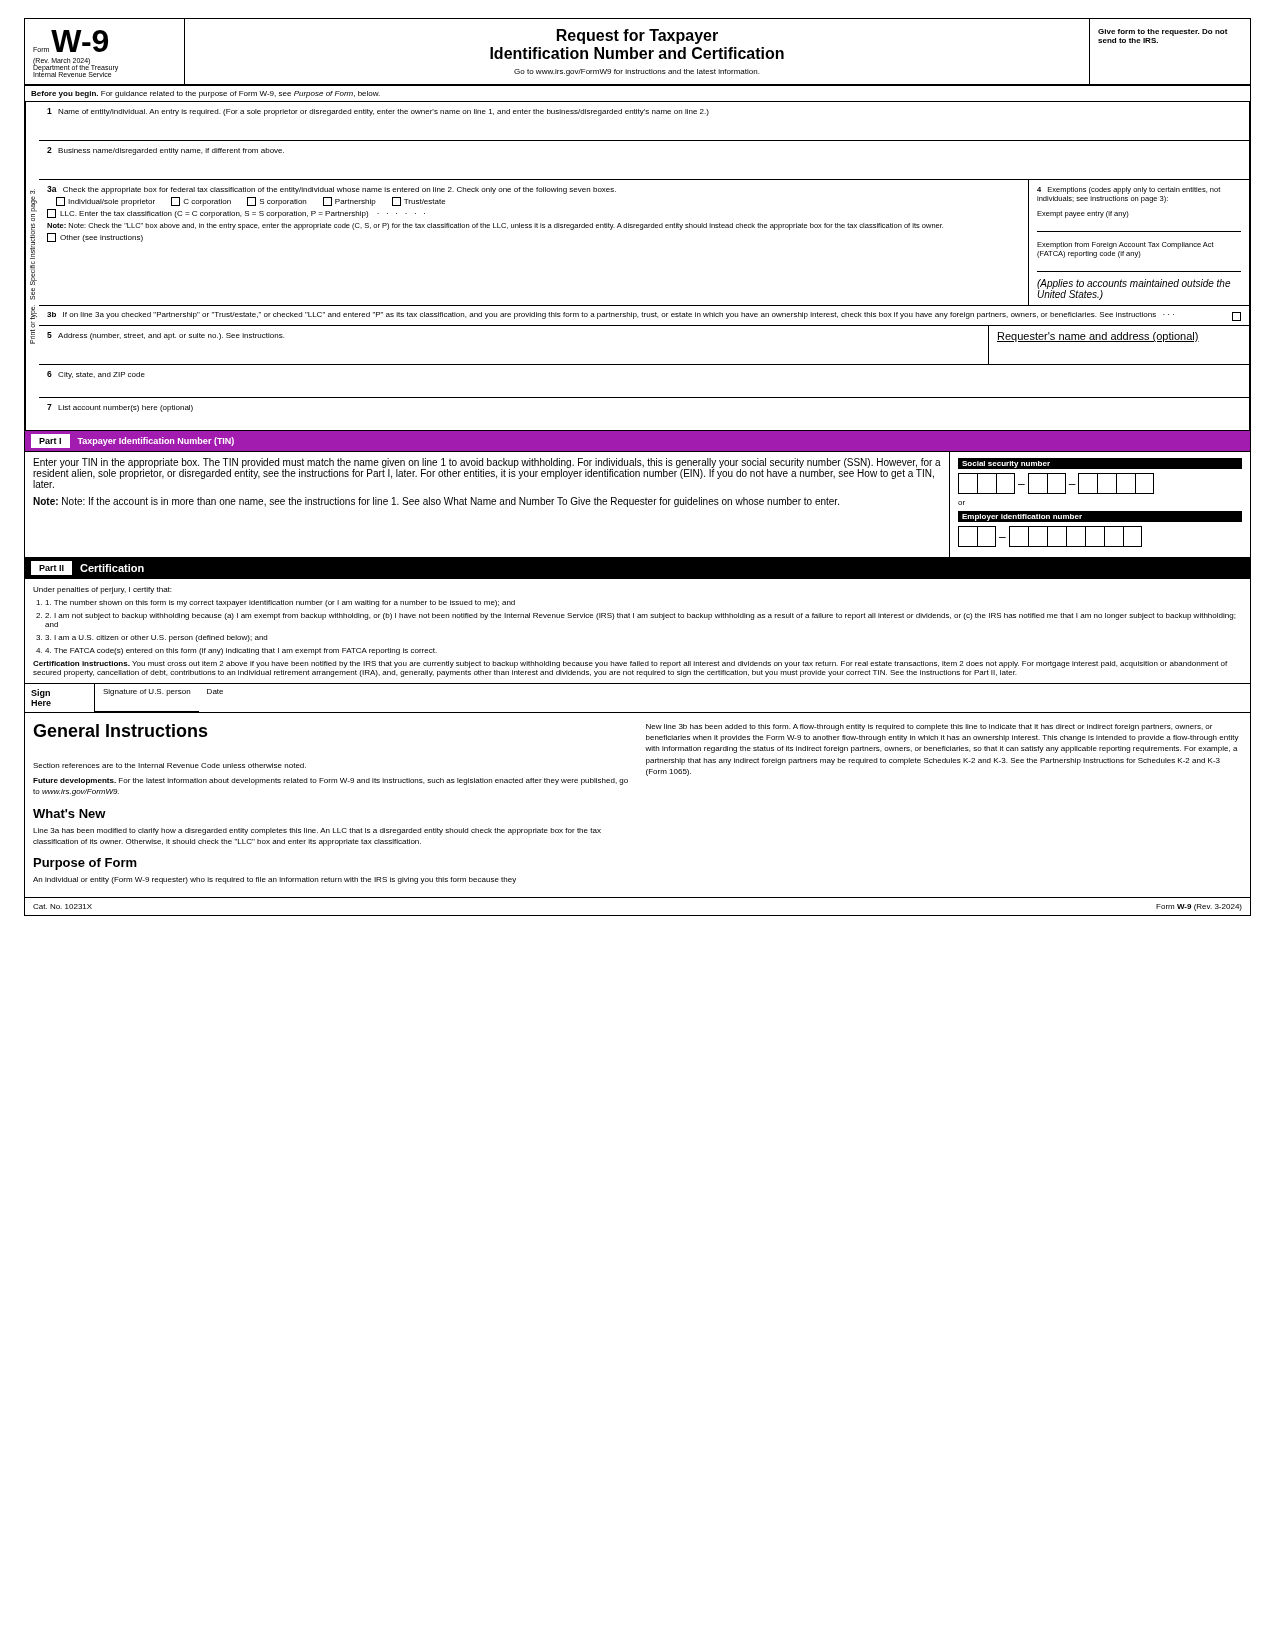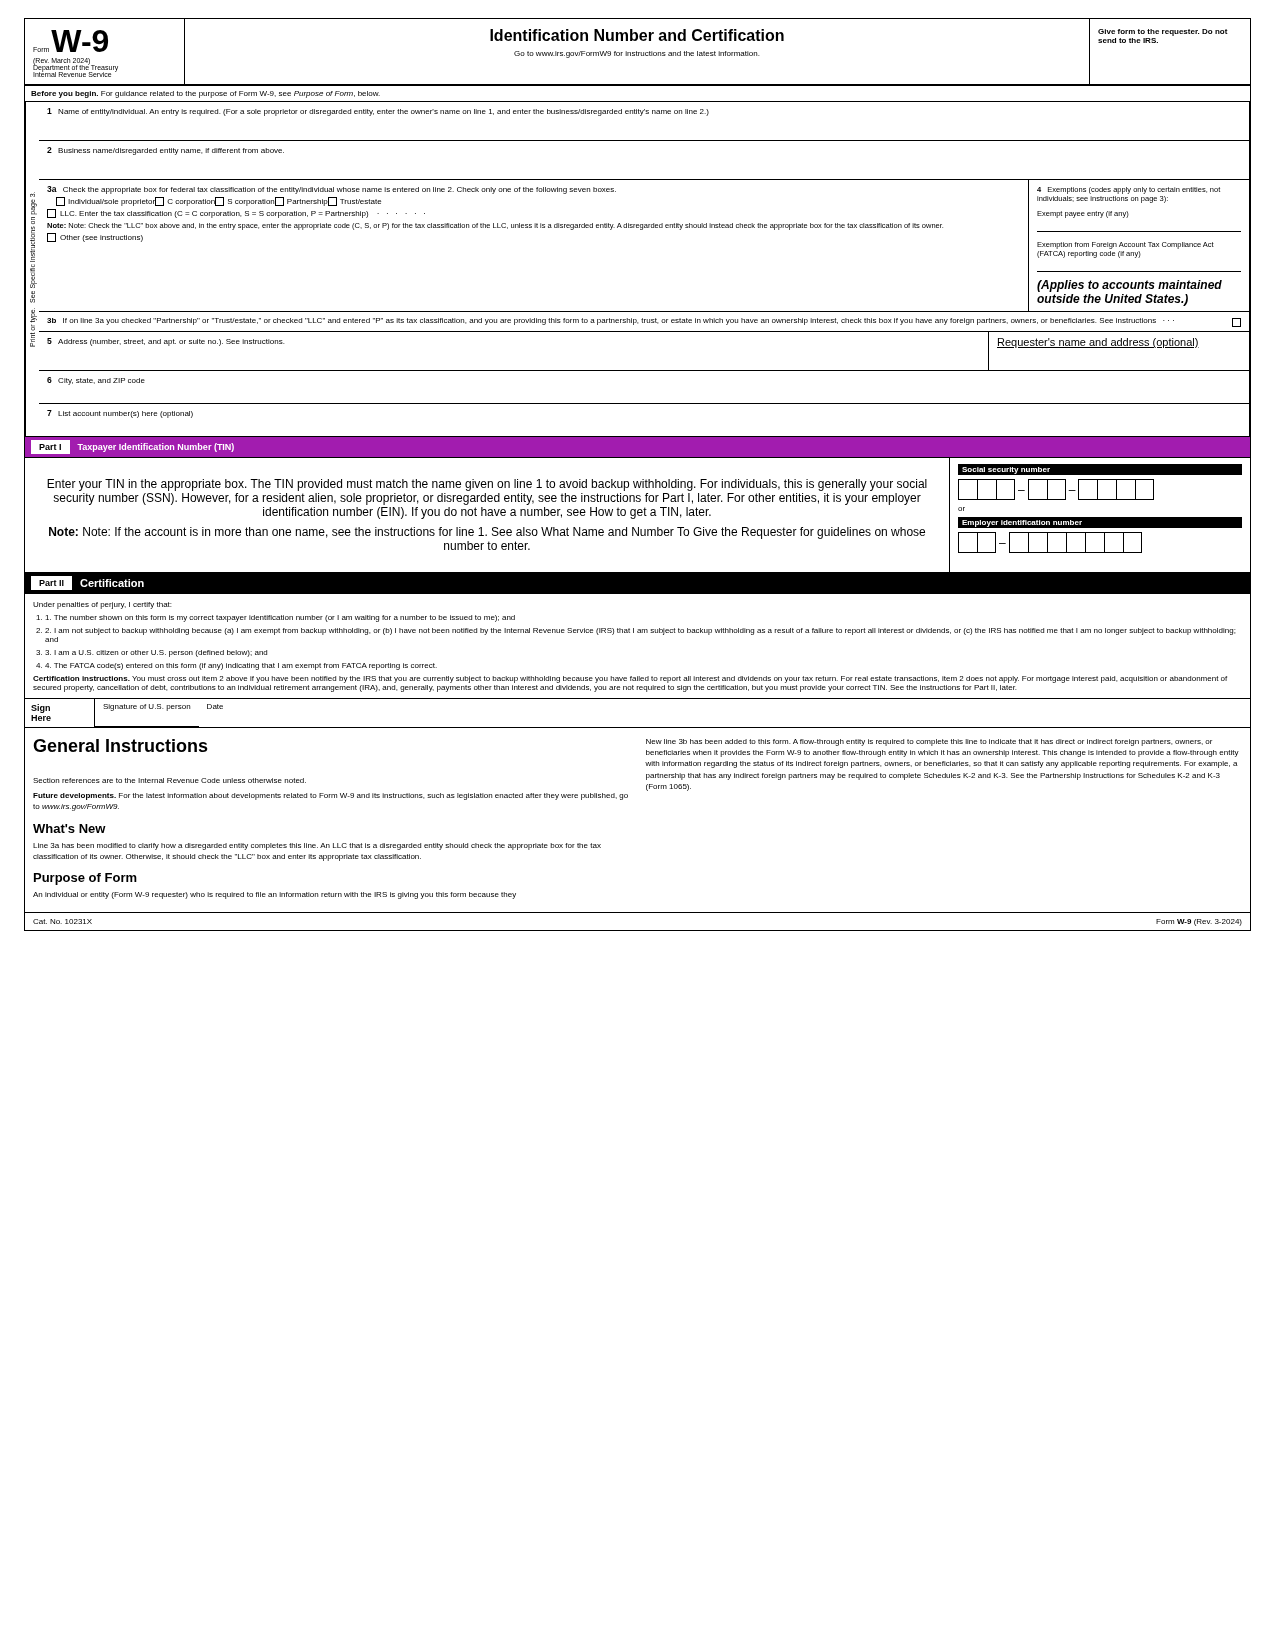--- a/index.html
+++ b/index.html
@@ -91,20 +91,21 @@
     .field-label {
       font-size: 8px;
     }
     .field-input-area {
       min-height: 18px;
       margin-top: 2px;
     }
     .checkbox-row {
       display: flex;
       align-items: flex-end;
+      gap: 16px;
       margin: 3px 0;
       padding-left: 9px;
     }
     .checkbox-item {
       display: flex;
       align-items: center;
       gap: 3px;
       font-size: 8px;
     }
     .checkbox-box {
@@ -172,23 +173,22 @@
       font-weight: bold;
       color: #fff;
     }
     .part-content {
       display: flex;
       border-bottom: 1px solid #000;
     }
     .part-left {
       flex: 1;
       border-right: 1px solid #000;
-      padding: 19px 8px;
-      font-size: 12px;
-      text-align: center;
+      padding: 5px 8px;
+      font-size: 10px;
     }
     .part-right {
       width: 300px;
       padding: 6px 8px;
     }
     .tin-box-label {
       font-weight: bold;
       font-size: 8px;
       background: #000;
       color: #fff;
@@ -313,20 +313,21 @@
     <div class="header-left">
       <div class="form-w9-label">
         <span class="form-label-small">Form</span>
         <span class="w9-big">W-9</span>
       </div>
       <div style="font-size:7px;">(Rev. March 2024)</div>
       <div style="font-size:7px;">Department of the Treasury</div>
       <div style="font-size:7px;">Internal Revenue Service</div>
     </div>
     <div class="header-center">
+      <h1>Request for Taxpayer</h1>
       <h2>Identification Number and Certification</h2>
       <p>
         <span>Go to www.irs.gov/FormW9 for instructions and the latest information.</span>
       </p>
     </div>
     <div class="header-right">Give form to the requester. Do not send to the IRS.</div>
   </div>
 
   <div class="before-begin">
     <span>
@@ -402,21 +403,21 @@
           <strong><span class="field-number">4</span></strong>
           <span>Exemptions (codes apply only to certain entities, not individuals; see instructions on page 3):</span>
           <div style="margin-top:6px;">
             <span>Exempt payee entry (if any)</span>
             <div style="border-bottom:1px solid #000; min-height:12px; margin-top:2px;"></div>
           </div>
           <div style="margin-top:8px;">
             <span>Exemption from Foreign Account Tax Compliance Act (FATCA) reporting code (if any)</span>
             <div style="border-bottom:1px solid #000; min-height:12px; margin-top:2px;"></div>
           </div>
-          <div style="margin-top:6px; font-style:italic; font-size:12px;font-weight:bold;">(Applies to accounts maintained outside the United States.)</div>
+          <div style="margin-top:6px; font-style:italic; font-size:10px;">(Applies to accounts maintained outside the United States.)</div>
         </div>
       </div>
 
       <div class="row-3b">
         <div style="flex:1; font-size:8px;">
           <span class="field-number">3b</span>
           <span>If on line 3a you checked "Partnership" or "Trust/estate," or checked "LLC" and entered "P" as its tax classification, and you are providing this form to a partnership, trust, or estate in which you have an ownership interest, check this box if you have any foreign partners, owners, or beneficiaries. See instructions</span>
           <span style="margin-left:4px;">·&nbsp;·&nbsp;·</span>
         </div>
         <span class="checkbox-box" style="margin-left:8px; margin-top:2px;"></span>

